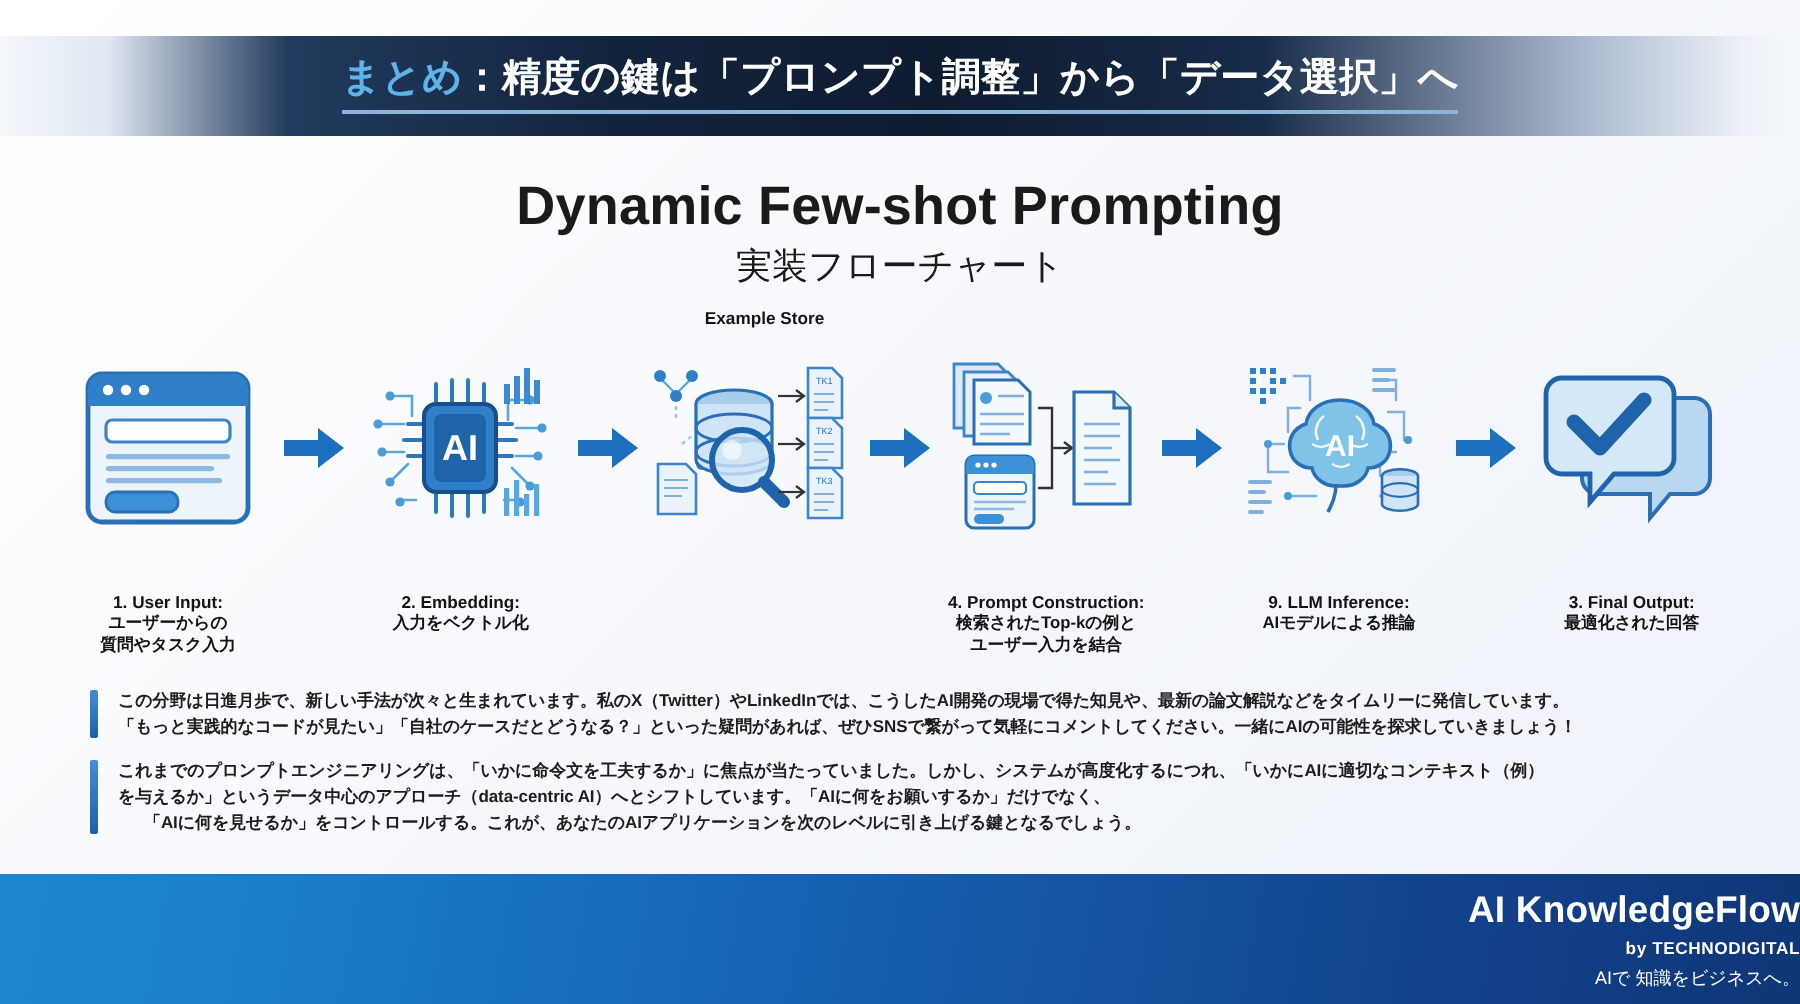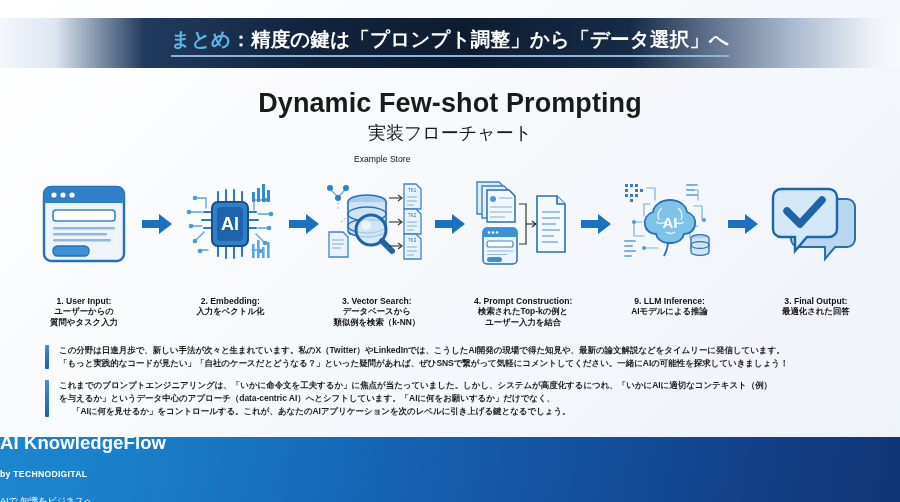--- a/index.html
+++ b/index.html
@@ -60,21 +60,21 @@
     margin-top:16px;text-align:center;line-height:1.22;
   }
   .cap-en{font-size:8.6px;font-weight:bold;color:#131313;white-space:nowrap;}
   .cap-jp{font-size:8.4px;font-weight:bold;color:#131313;}
   .arrow{
     width:34px;height:112px;display:flex;align-items:center;justify-content:center;
     flex:0 0 34px;
   }
   .example-store-label{
     position:absolute;top:-14px;left:50%;transform:translateX(-50%);
-    font-size:8.6px;font-weight:normal;color:#141414;white-space:nowrap;padding-left:11px;
+    font-size:8.6px;font-weight:bold;color:#141414;white-space:nowrap;padding-left:11px;
   }
 
   
   .notes{
     position:absolute;left:45px;top:344px;width:818px;
   }
   .note{
     position:relative;padding-left:14px;margin-bottom:9px;
   }
   .note:before{
@@ -85,21 +85,21 @@
   .note p{
     margin:0;font-size:8.5px;line-height:1.52;color:#1d1d1d;font-weight:bold;
     letter-spacing:-.05px;
   }
   .note p.indent{text-indent:13px;}
 
   
   .footer-band{
     position:absolute;left:0;top:437px;width:900px;height:65px;
     background:linear-gradient(100deg,#1c86cf 0%,#1a7fc9 14%,#1668b8 38%,#14529f 62%,#123f87 84%,#0f3676 100%);
-    display:flex;flex-direction:column;align-items:flex-start;justify-content:center;gap:12px;
+    display:flex;flex-direction:column;align-items:flex-end;justify-content:center;
   }
   .footer-brand{
     font-size:18.5px;font-weight:bold;color:#ffffff;letter-spacing:.1px;
   }
   .footer-by{
     font-size:8.6px;font-weight:bold;color:#ffffff;margin-top:3px;letter-spacing:.3px;
   }
   .footer-tag{
     font-size:9px;color:#ffffff;margin-top:4px;
   }
@@ -283,25 +283,20 @@
           </g>
           <g>
             <path d="M79 58h12l5 5v20H79z" fill="#eaf2fb" stroke="#3d84c9" stroke-width="1.3"></path>
             <text x="83" y="66" font-family="'Liberation Sans',sans-serif" font-size="4.5" fill="#2a6fb5">TK3</text>
             <g stroke="#7fb0dd" stroke-width="1">
                 <path d="M82 71h10M82 75h10M82 79h7"></path>
               </g>
           </g>
         </svg>
       </div>
-      <div class="step-cap">
-        <div class="cap-en">3. Vector Search:</div>
-        <div class="cap-jp">データベースから</div>
-        <div class="cap-jp">類似例を検索（k-NN）</div>
-      </div>
     </div>
 
     <div class="arrow">
       <svg width="30" height="22" viewBox="0 0 30 22">
         <path d="M0 7h17V1l13 10-13 10v-6H0z" fill="#1d6fc0"></path>
       </svg>
     </div>
 
     <div class="step">
       <div class="step-art">

